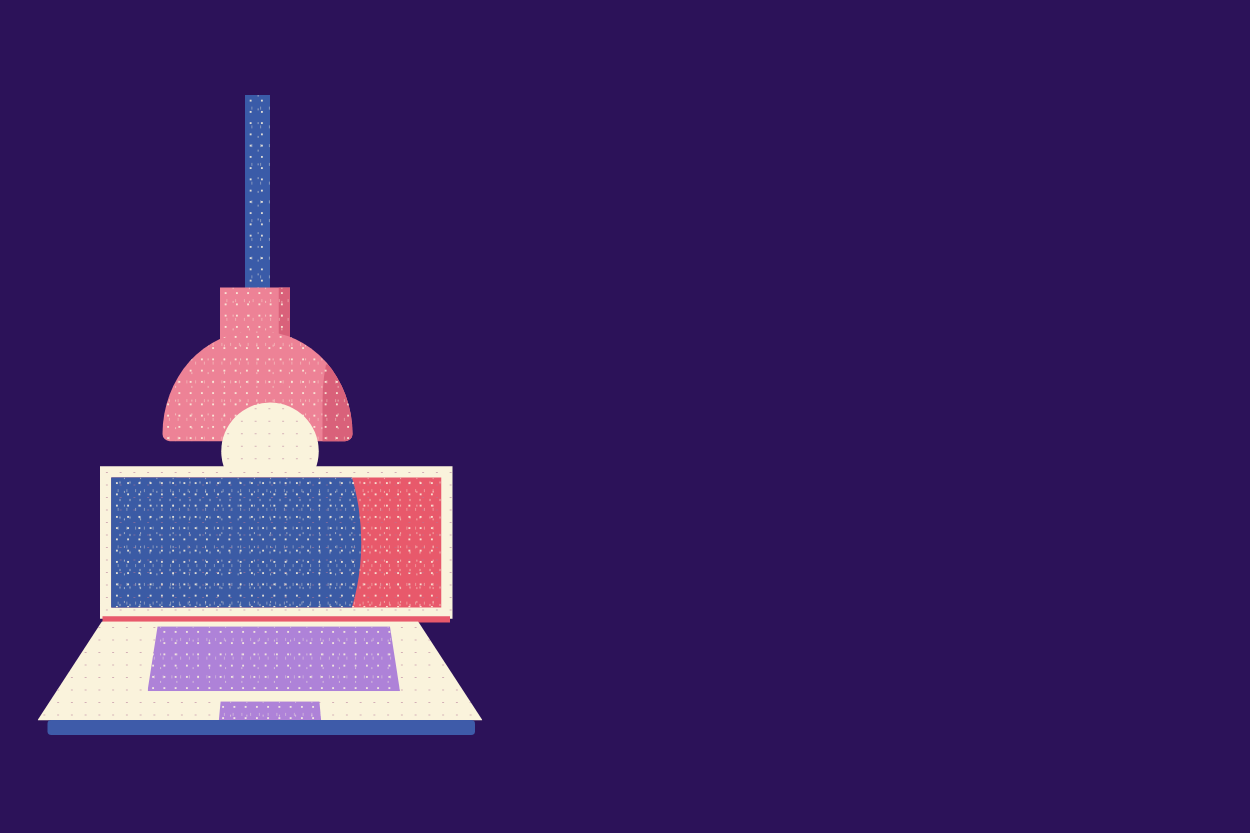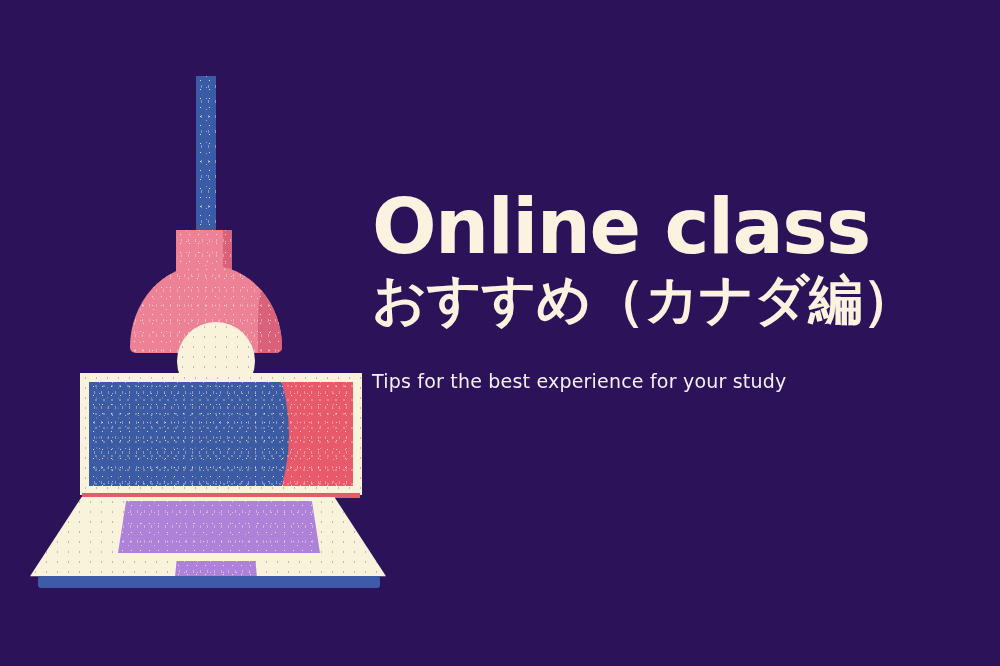--- a/index.html
+++ b/index.html
@@ -191,19 +191,14 @@
     </div>
 
     <div id="laptop-trackpad">
       <div class="grain"></div>
     </div>
 
     <div id="laptop-foot"></div>
 
   </div>
 
-  <div id="text-block">
-    <h1 id="title-main">Online class</h1>
-    <h2 id="title-sub">おすすめ（カナダ編）</h2>
-    <p id="tagline">Tips for the best experience for your study</p>
-  </div>
 
 </div>
 
 </body></html>

